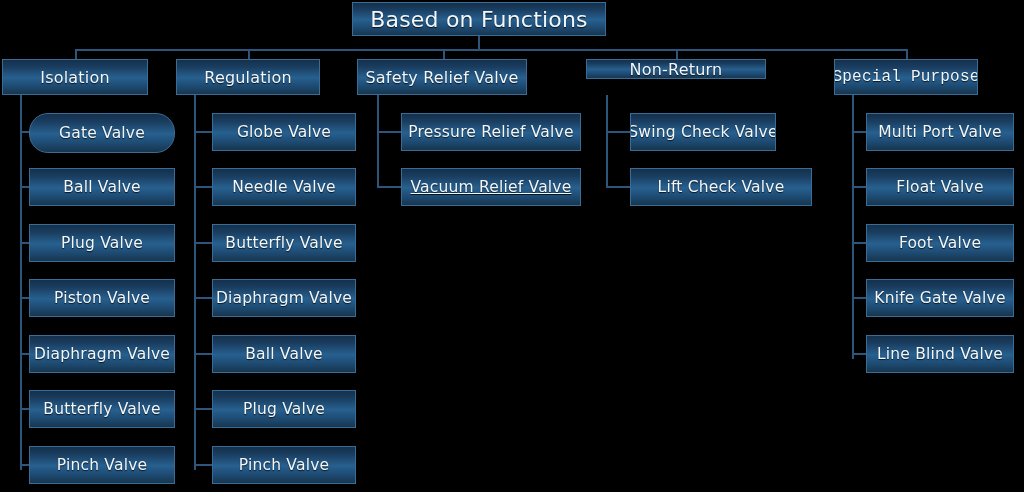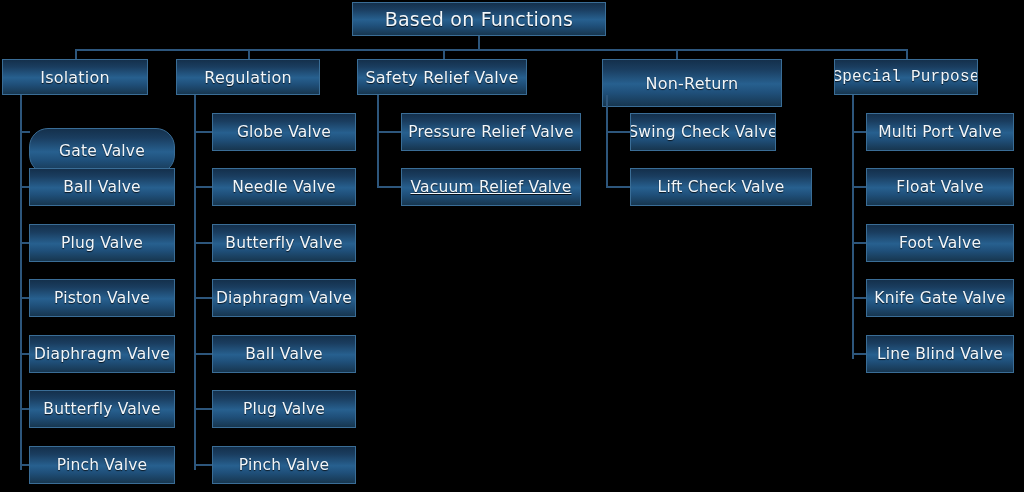--- a/index.html
+++ b/index.html
@@ -47,21 +47,21 @@
                 #1f4f79 72%,
                 #17364f 100%);
     border: 1px solid #3a6d96;
     color: #f2f7fb;
     text-align: center;
     letter-spacing: .2px;
     text-shadow: 0 1px 1px rgba(0,0,0,.75);
     white-space: nowrap;
     overflow: hidden;
   }
-  .node.level0 { font-size: 19px; }
+  .node.level0 { font-size: 22px; }
   .node.level1 { font-size: 16px; }
   .node.level2 { font-size: 15.5px; }
 
   
   .line {
     position: absolute;
     background: #2d567c;
   }
   .line.h { height: 2px; }
   .line.v { width: 2px; }
@@ -87,31 +87,31 @@
 
   <div class="node level1" style="left:2px; top:59px; width:146px; height:36px;">
     <span>Isolation</span>
   </div>
   <div class="node level1" style="left:176px; top:59px; width:144px; height:36px;">
     <span>Regulation</span>
   </div>
   <div class="node level1" style="left:357px; top:59px; width:170px; height:36px;">
     <span>Safety Relief Valve</span>
   </div>
-  <div class="node level1" style="left:602px; top:59px; width:180px; height:48px;justify-content:center;">
+  <div class="node level1" style="left:586px; top:59px; width:180px; height:20px;justify-content:center;">
     <span>Non-Return</span>
   </div>
   <div class="node level1" style="left:834px; top:59px; width:144px; height:36px;font-family:Liberation Mono, monospace;">
     <span>Special Purpose</span>
   </div>
 
   <div class="line v" style="left:20px; top:95px; height:375px;"></div>
 
   <div class="line h" style="left:20px; top:131px; width:10px;"></div>
-  <div class="node level2" style="left:29px; top:128px; width:146px; height:46px;border-radius:19px;">
+  <div class="node level2" style="left:29px; top:113px; width:146px; height:40px;border-radius:19px;">
     <span>Gate Valve</span>
   </div>
 
   <div class="line h" style="left:20px; top:186px; width:10px;"></div>
   <div class="node level2" style="left:29px; top:168px; width:146px; height:38px;">
     <span>Ball Valve</span>
   </div>
 
   <div class="line h" style="left:20px; top:242px; width:10px;"></div>
   <div class="node level2" style="left:29px; top:224px; width:146px; height:38px;">

